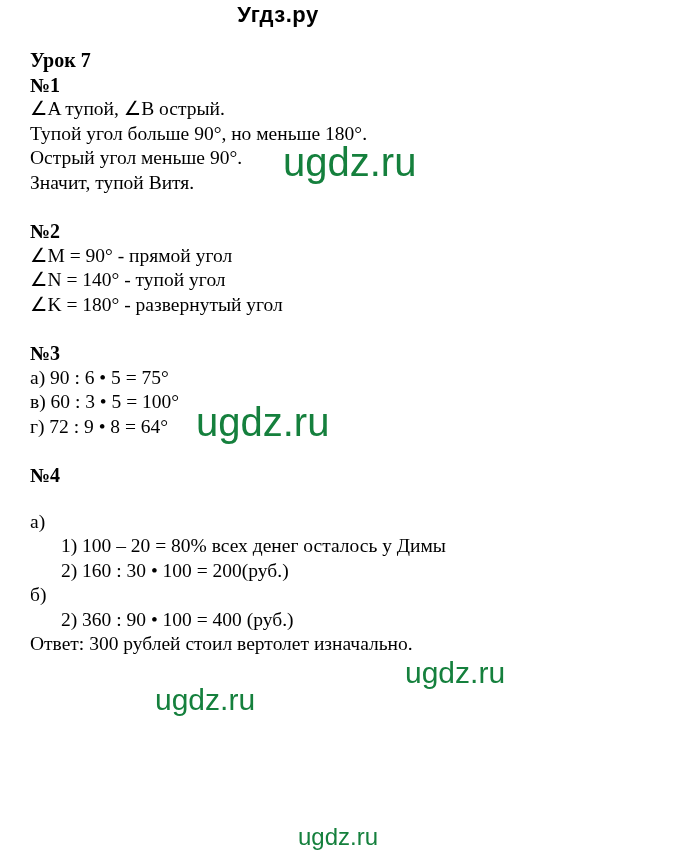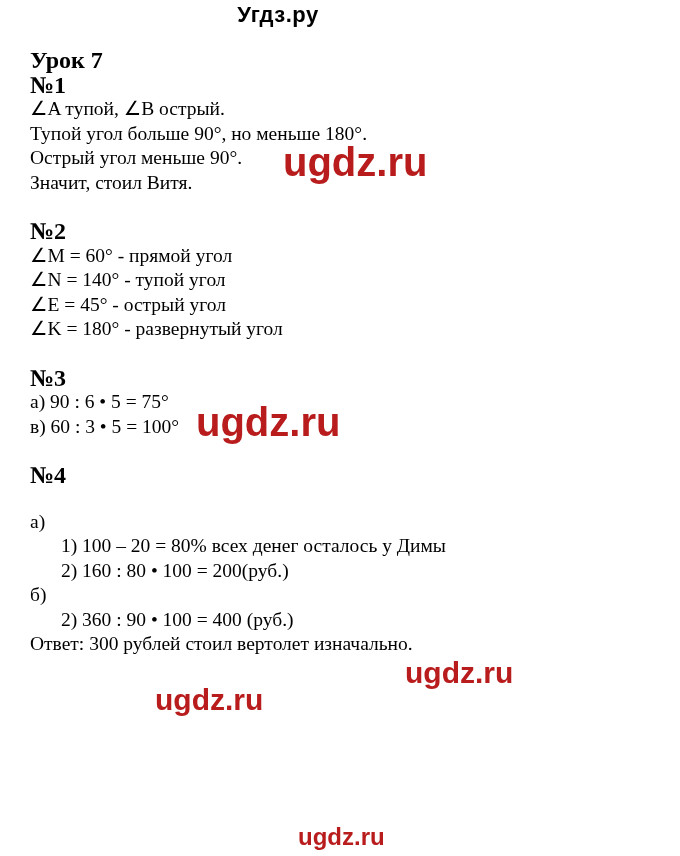--- a/index.html
+++ b/index.html
@@ -29,82 +29,82 @@
       position: absolute;
       left: 30px;
       top: 48px;
       width: 640px;
       font-family: "Liberation Serif", serif;
       font-size: 19.5px;
       line-height: 24.5px;
     }
     .heading {
       font-weight: bold;
-      font-size: 24px;
+      font-size: 20px;
       line-height: 24.5px;
     }
     .line { white-space: nowrap; }
     .indent { padding-left: 31px; }
     .gap-24 { height: 24px; }
     .gap-22 { height: 22px; }
     .watermark {
       position: absolute;
       font-family: "Liberation Sans", sans-serif;
-      font-weight: bold;
-      color: #b91c1c;
+      font-weight: normal;
+      color: #15803d;
       white-space: nowrap;
       letter-spacing: 0px;
     }
     .wm-big { font-size: 40px; }
     .wm-mid { font-size: 30px; }
     .wm-small { font-size: 24px; }
   </style>
 </head>
 <body>
 
 <div class="site-header">Угдз.ру</div>
 
 <div class="page">
   <div class="heading">Урок 7</div>
 
   <div>
     <div class="heading">№1</div>
     <div class="line">∠A тупой, ∠B острый.</div>
     <div class="line">Тупой угол больше 90°, но меньше 180°.</div>
     <div class="line">Острый угол меньше 90°.</div>
-    <div class="line">Значит, стоил Витя.</div>
+    <div class="line">Значит, тупой Витя.</div>
   </div>
 
   <div class="gap-24"></div>
 
   <div>
     <div class="heading">№2</div>
-    <div class="line">∠M = 60° - прямой угол</div>
+    <div class="line">∠M = 90° - прямой угол</div>
     <div class="line">∠N = 140° - тупой угол</div>
-    <div class="line">∠E = 45° - острый угол</div>
     <div class="line">∠K = 180° - развернутый угол</div>
   </div>
 
   <div class="gap-24"></div>
 
   <div>
     <div class="heading">№3</div>
     <div class="line">а) 90 : 6 • 5 = 75°</div>
     <div class="line">в) 60 : 3 • 5 = 100°</div>
+    <div class="line">г) 72 : 9 • 8 = 64°</div>
   </div>
 
   <div class="gap-24"></div>
 
   <div>
     <div class="heading">№4</div>
     <div class="gap-22"></div>
     <div>
       <div class="line">а)</div>
       <div class="line indent">1) 100 – 20 = 80% всех денег осталось у Димы</div>
-      <div class="line indent">2) 160 : 80 • 100 = 200(руб.)</div>
+      <div class="line indent">2) 160 : 30 • 100 = 200(руб.)</div>
     </div>
     <div>
       <div class="line">б)</div>
       <div class="line indent">2) 360 : 90 • 100 = 400 (руб.)</div>
       <div class="line">Ответ: 300 рублей стоил вертолет изначально.</div>
     </div>
   </div>
 </div>
 
 <div class="watermark wm-big" style="left:283px; top:140px;">ugdz.ru</div>

